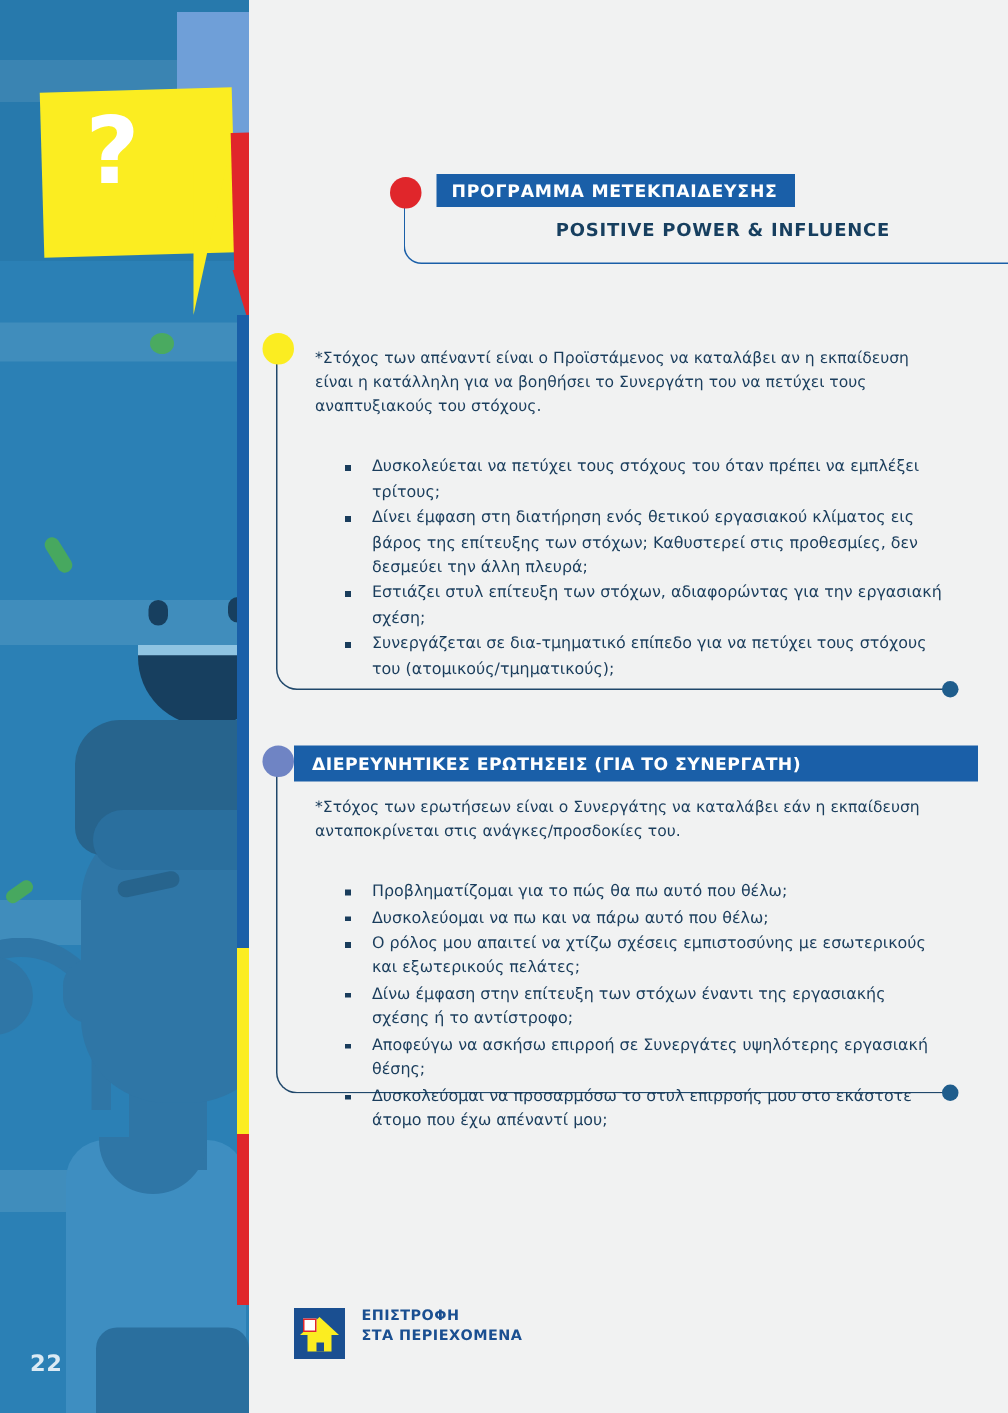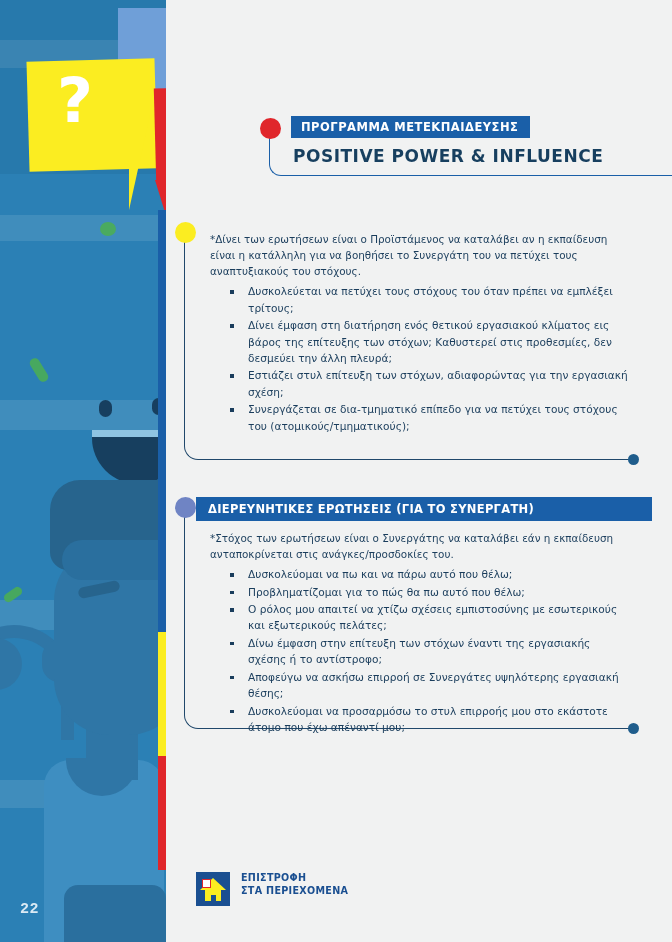--- a/index.html
+++ b/index.html
@@ -208,21 +208,20 @@
   #stripe-red    { top: 756px; height: 114px; background: #e0262b; }
 
   
   #page-number {
     position: absolute;
     left: 20px; bottom: 24px;
     color: #dbeaf4;
     font-size: 15px;
     font-weight: 700;
     letter-spacing: .4px;
-    font-family: Liberation Mono, monospace;
   }
 
   
   #content {
     position: absolute;
     left: 166px; top: 0;
     width: 506px; height: 942px;
   }
 
   
@@ -240,23 +239,24 @@
     color: #ffffff;
     font-size: 11.5px;
     font-weight: 700;
     letter-spacing: .5px;
     padding: 4px 12px 4px 10px;
   }
   #subtitle {
     margin-top: 8px;
     margin-left: 2px;
     color: #173f5f;
-    font-size: 17px;
+    font-size: 12px;
     font-weight: 700;
     letter-spacing: .5px;
+    text-align: center;
   }
   #title-connector {
     position: absolute;
     left: -22px; top: 12px;
     width: 486px; height: 48px;
     border-left: 1.6px solid #1a5fa8;
     border-bottom: 1.6px solid #1a5fa8;
     border-bottom-left-radius: 12px;
   }
 
@@ -316,21 +316,21 @@
     padding: 9px 22px 0 14px;
     z-index: 2;
   }
   .sec-intro {
     color: #1a3d5c;
     font-size: 10.4px;
     line-height: 1.55;
   }
   .sec-list {
     list-style: none;
-    margin-top: 4px;
+    margin-top: 24px;
     padding-left: 36px;
   }
   .sec-list li {
     position: relative;
     color: #1a3d5c;
     font-size: 10.6px;
     line-height: 1.55;
     margin-bottom: 1px;
     padding-left: 2px;
   }
@@ -449,40 +449,40 @@
       <div id="title-dot"></div>
       <div id="title-bar">ΠΡΟΓΡΑΜΜΑ ΜΕΤΕΚΠΑΙΔΕΥΣΗΣ</div>
       <div id="subtitle">POSITIVE POWER &amp; INFLUENCE</div>
     </div>
 
     <div class="section" id="section-1">
       <div class="sec-frame" id="frame-1"></div>
       <div class="sec-end-dot" id="end-dot-1"></div>
       <div class="sec-dot yellow"></div>
       <div class="sec-body">
-        <div class="sec-intro">*Δίνει των ερωτήσεων είναι ο Προϊστάμενος να καταλάβει αν η εκπαίδευση είναι η κατάλληλη για να βοηθήσει το Συνεργάτη του να πετύχει τους αναπτυξιακούς του στόχους.</div>
+        <div class="sec-intro">*Στόχος των απέναντί είναι ο Προϊστάμενος να καταλάβει αν η εκπαίδευση είναι η κατάλληλη για να βοηθήσει το Συνεργάτη του να πετύχει τους αναπτυξιακούς του στόχους.</div>
         <ul class="sec-list">
           <li>Δυσκολεύεται να πετύχει τους στόχους του όταν πρέπει να εμπλέξει τρίτους;</li>
           <li>Δίνει έμφαση στη διατήρηση ενός θετικού εργασιακού κλίματος εις βάρος της επίτευξης των στόχων; Καθυστερεί στις προθεσμίες, δεν δεσμεύει την άλλη πλευρά;</li>
           <li>Εστιάζει στυλ επίτευξη των στόχων, αδιαφορώντας για την εργασιακή σχέση;</li>
           <li>Συνεργάζεται σε δια-τμηματικό επίπεδο για να πετύχει τους στόχους του (ατομικούς/τμηματικούς);</li>
         </ul>
       </div>
     </div>
 
     <div class="section" id="section-2">
       <div class="sec-frame" id="frame-2"></div>
       <div class="sec-end-dot" id="end-dot-2"></div>
       <div class="sec-dot periwinkle"></div>
       <div class="sec-header">ΔΙΕΡΕΥΝΗΤΙΚΕΣ ΕΡΩΤΗΣΕΙΣ (ΓΙΑ ΤΟ ΣΥΝΕΡΓΑΤΗ)</div>
       <div class="sec-body">
         <div class="sec-intro">*Στόχος των ερωτήσεων είναι ο Συνεργάτης να καταλάβει εάν η εκπαίδευση ανταποκρίνεται στις ανάγκες/προσδοκίες του.</div>
         <ul class="sec-list">
+          <li>Προβληματίζομαι για το πώς θα πω αυτό που θέλω;</li>
           <li>Δυσκολεύομαι να πω και να πάρω αυτό που θέλω;</li>
-          <li>Προβληματίζομαι για το πώς θα πω αυτό που θέλω;</li>
           <li>Ο ρόλος μου απαιτεί να χτίζω σχέσεις εμπιστοσύνης με εσωτερικούς και εξωτερικούς πελάτες;</li>
           <li>Δίνω έμφαση στην επίτευξη των στόχων έναντι της εργασιακής σχέσης ή το αντίστροφο;</li>
           <li>Αποφεύγω να ασκήσω επιρροή σε Συνεργάτες υψηλότερης εργασιακή θέσης;</li>
           <li>Δυσκολεύομαι να προσαρμόσω το στυλ επιρροής μου στο εκάστοτε άτομο που έχω απέναντί μου;</li>
         </ul>
       </div>
     </div>
 
     <div id="footer">
       <div id="home-icon">

